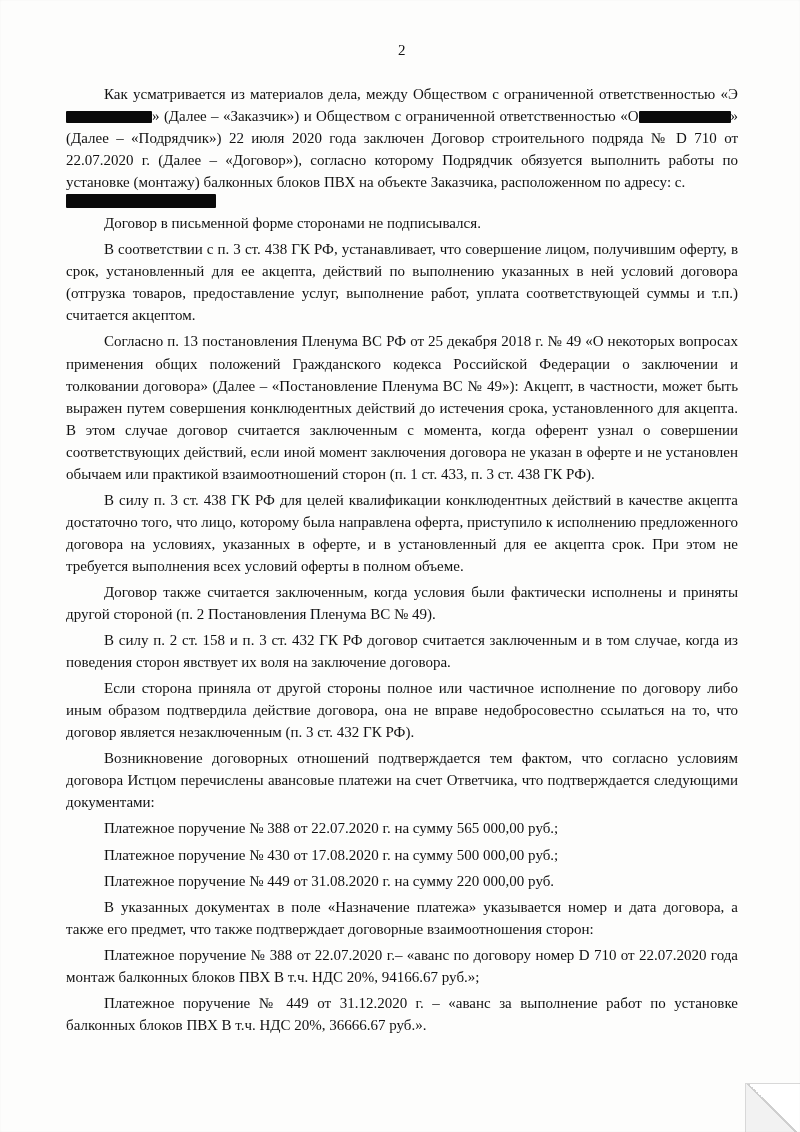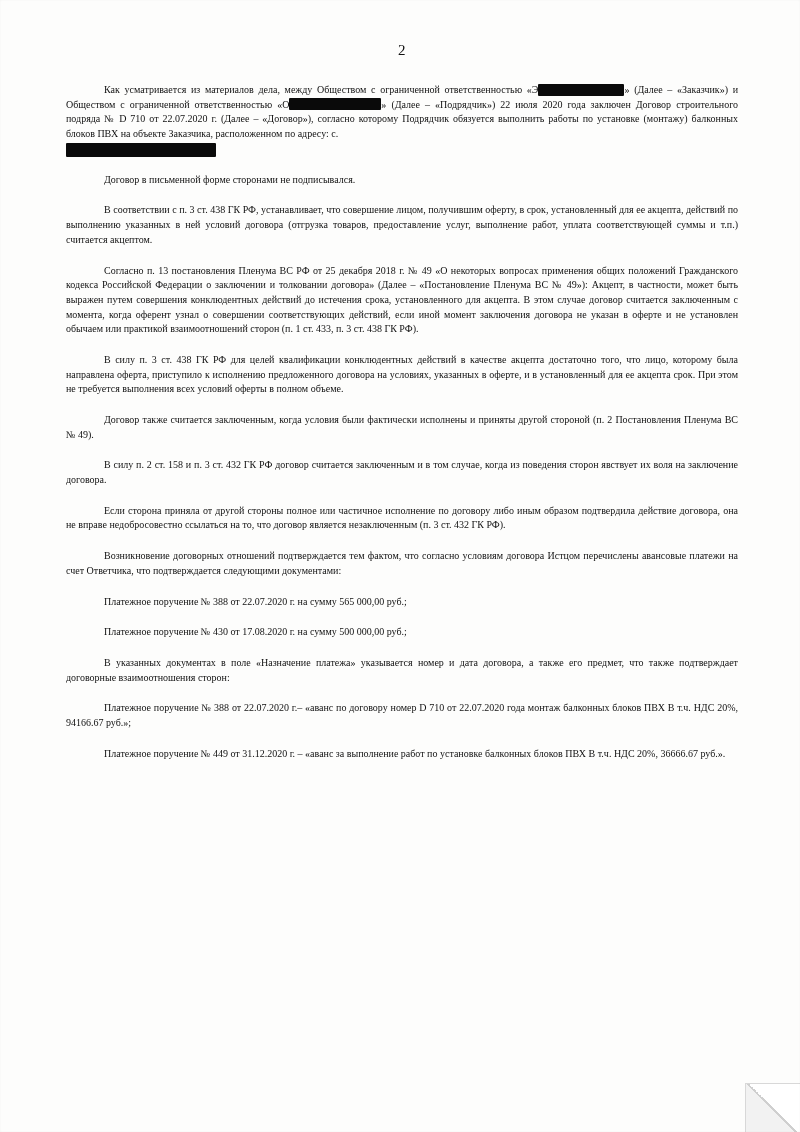--- a/index.html
+++ b/index.html
@@ -23,21 +23,21 @@
     box-sizing: border-box;
     padding: 42px 62px 40px 66px;
   }
   .page-number {
     text-align: center;
     font-size: 15px;
     margin-bottom: 24px;
     letter-spacing: 0.5px;
   }
   .body-text {
-    font-size: 10px;
+    font-size: 15px;
     line-height: 1.47;
     text-align: justify;
     text-justify: inter-word;
   }
   .para {
     margin: 0 0 0.5px 0;
     text-indent: 38px;
     text-align: justify;
   }
   .redact {
@@ -68,21 +68,21 @@
     background: linear-gradient(225deg, #ffffff 0 50%, #cfcfcf 50% 52%, #f2f2f2 52% 100%);
     border-left: 1px solid #d8d8d8;
     border-top: 1px solid #d8d8d8;
   }
   .edge-shadow {
     position: absolute;
     inset: 0;
     pointer-events: none;
     box-shadow: inset 0 0 2px rgba(0,0,0,0.06);
   }
-  .para + .para { margin-top: 16px; }
+  .para + .para { margin-top: 4px; }
 </style>
 </head>
 <body>
 
 <div class="page">
 
   <div class="page-number">2</div>
 
   <div class="body-text">
 
@@ -91,20 +91,21 @@
     <p class="para">Договор в письменной форме сторонами не подписывался.</p>
     <p class="para">В соответствии с п. 3 ст. 438 ГК РФ, устанавливает, что совершение лицом, получившим оферту, в срок, установленный для ее акцепта, действий по выполнению указанных в ней условий договора (отгрузка товаров, предоставление услуг, выполнение работ, уплата соответствующей суммы и т.п.) считается акцептом.</p>
     <p class="para">Согласно п. 13 постановления Пленума ВС РФ от 25 декабря 2018 г. № 49 «О некоторых вопросах применения общих положений Гражданского кодекса Российской Федерации о заключении и толковании договора» (Далее – «Постановление Пленума ВС № 49»): Акцепт, в частности, может быть выражен путем совершения конклюдентных действий до истечения срока, установленного для акцепта. В этом случае договор считается заключенным с момента, когда оферент узнал о совершении соответствующих действий, если иной момент заключения договора не указан в оферте и не установлен обычаем или практикой взаимоотношений сторон (п. 1 ст. 433, п. 3 ст. 438 ГК РФ).</p>
     <p class="para">В силу п. 3 ст. 438 ГК РФ для целей квалификации конклюдентных действий в качестве акцепта достаточно того, что лицо, которому была направлена оферта, приступило к исполнению предложенного договора на условиях, указанных в оферте, и в установленный для ее акцепта срок. При этом не требуется выполнения всех условий оферты в полном объеме.</p>
     <p class="para">Договор также считается заключенным, когда условия были фактически исполнены и приняты другой стороной (п. 2 Постановления Пленума ВС № 49).</p>
     <p class="para">В силу п. 2 ст. 158 и п. 3 ст. 432 ГК РФ договор считается заключенным и в том случае, когда из поведения сторон явствует их воля на заключение договора.</p>
     <p class="para">Если сторона приняла от другой стороны полное или частичное исполнение по договору либо иным образом подтвердила действие договора, она не вправе недобросовестно ссылаться на то, что договор является незаключенным (п. 3 ст. 432 ГК РФ).</p>
     <p class="para">Возникновение договорных отношений подтверждается тем фактом, что согласно условиям договора Истцом перечислены авансовые платежи на счет Ответчика, что подтверждается следующими документами:</p>
     <p class="para">Платежное поручение № 388 от 22.07.2020 г. на сумму 565 000,00 руб.;</p>
     <p class="para">Платежное поручение № 430 от 17.08.2020 г. на сумму 500 000,00 руб.;</p>
+    <p class="para">Платежное поручение № 449 от 31.08.2020 г. на сумму 220 000,00 руб.</p>
     <p class="para">В указанных документах в поле «Назначение платежа» указывается номер и дата договора, а также его предмет, что также подтверждает договорные взаимоотношения сторон:</p>
     <p class="para">Платежное поручение № 388 от 22.07.2020 г.– «аванс по договору номер D 710 от 22.07.2020 года монтаж балконных блоков ПВХ В т.ч. НДС 20%, 94166.67 руб.»;</p>
     <p class="para">Платежное поручение № 449 от 31.12.2020 г. – «аванс за выполнение работ по установке балконных блоков ПВХ В т.ч. НДС 20%, 36666.67 руб.».</p>
 
   </div>
 
   <div class="corner-fold"></div>
   <div class="edge-shadow"></div>
 </div>
 

